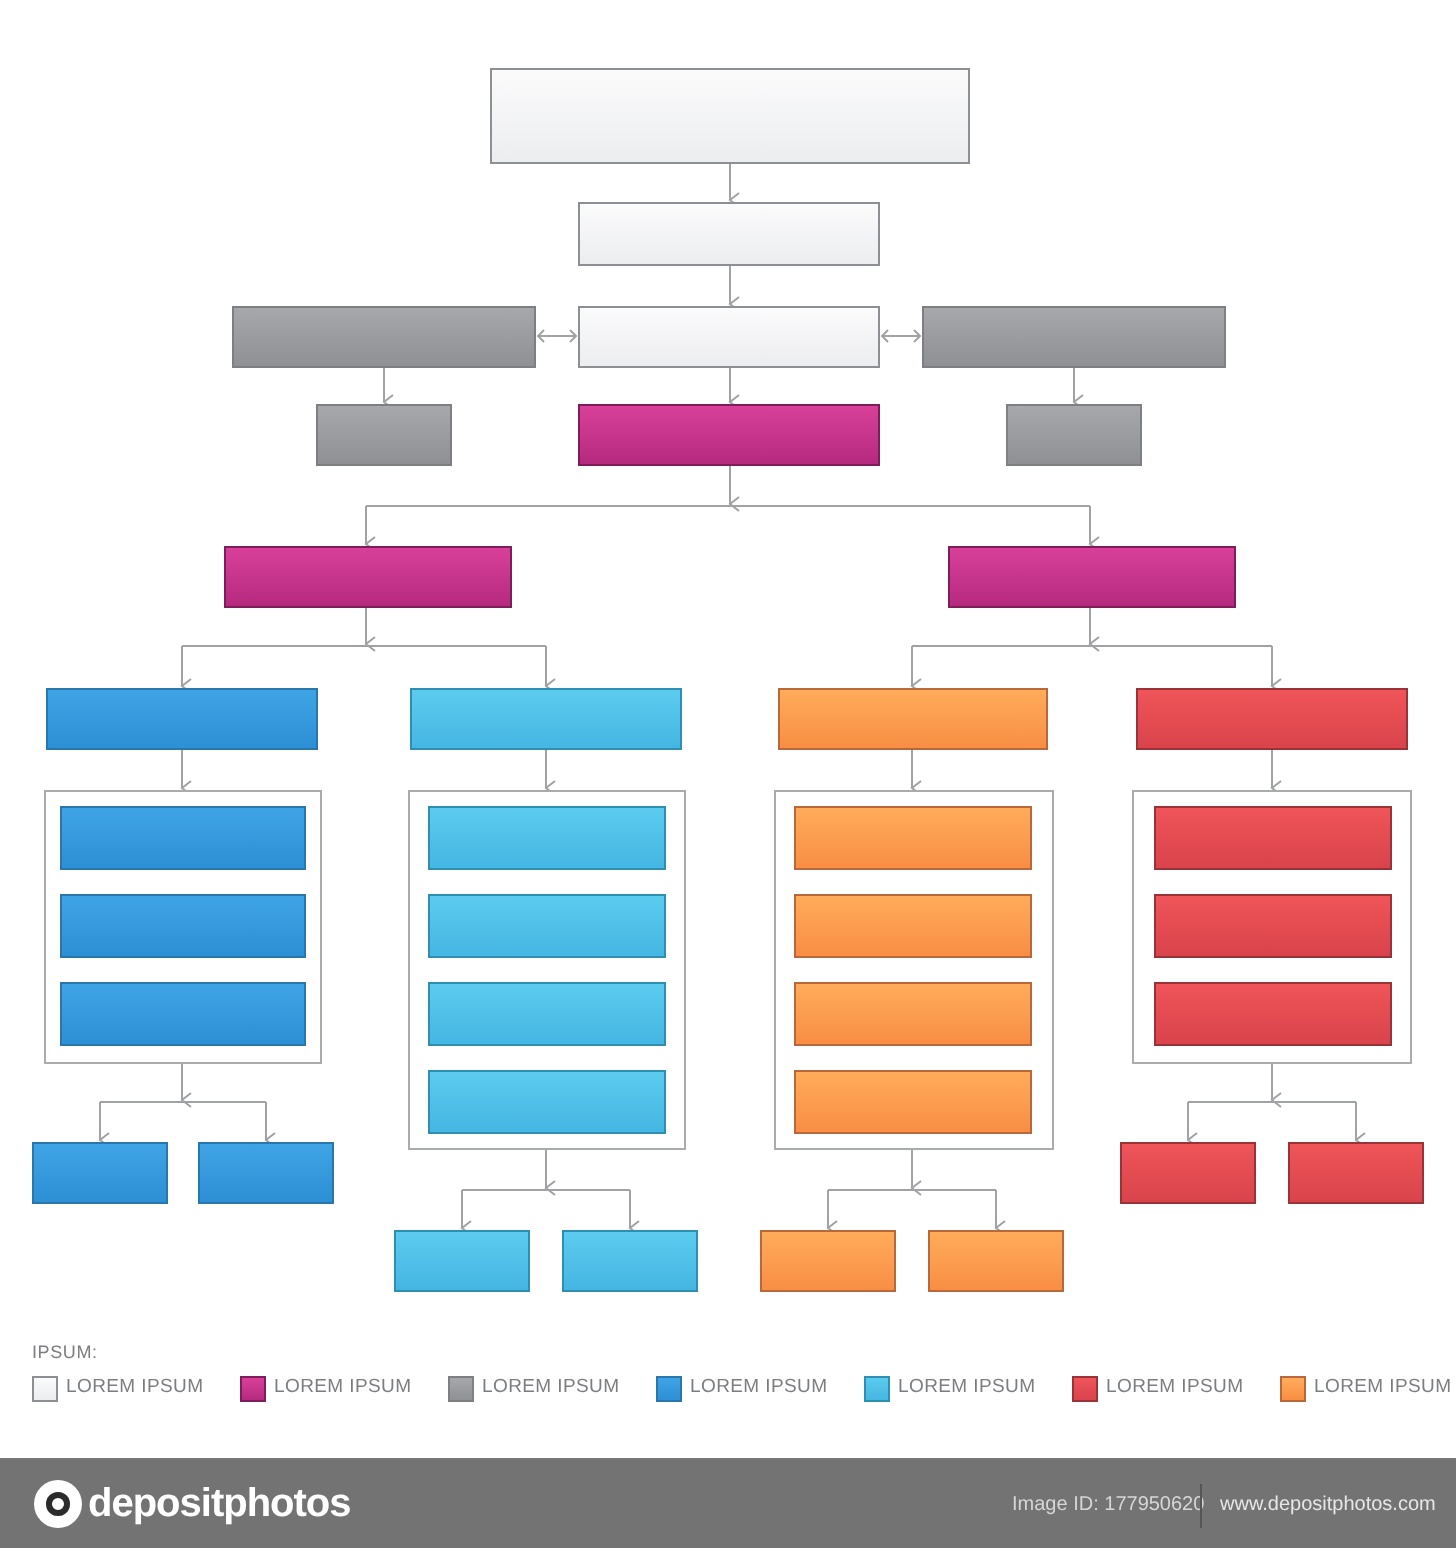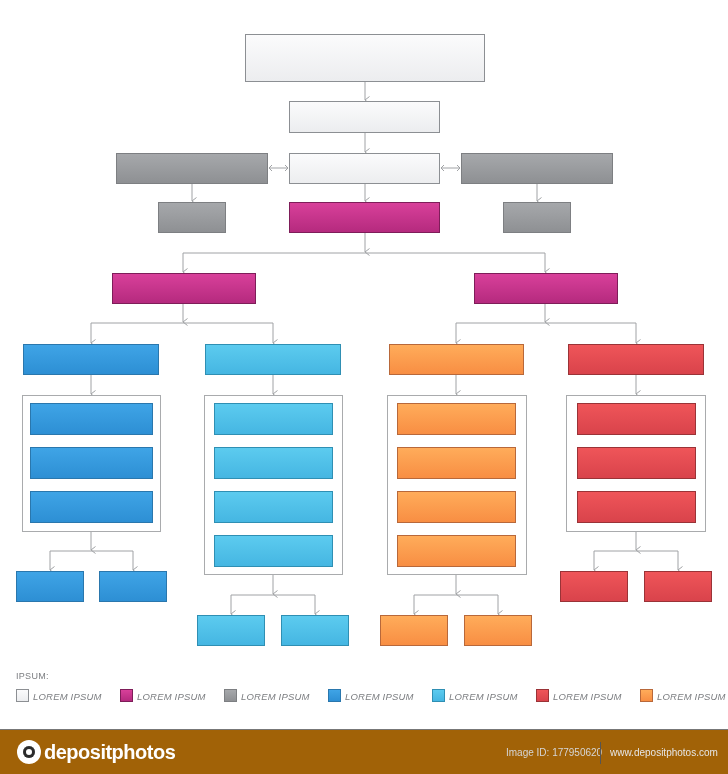--- a/index.html
+++ b/index.html
@@ -8,24 +8,24 @@
   .white { background:linear-gradient(#fbfbfc,#ecedef); border:1.5px solid #8c8f93; }
   .gray { background:linear-gradient(#a6a8ab,#8e9093); border:1px solid #7d7f82; }
   .magenta { background:linear-gradient(#d8409a,#b52a7e); border:1px solid #7e1d59; }
   .blue { background:linear-gradient(#3fa4e6,#2d8fd4); border:1px solid #2a77ad; }
   .cyan { background:linear-gradient(#5ccbef,#45b6e2); border:1px solid #2f8fb3; }
   .orange { background:linear-gradient(#ffac5a,#f88e43); border:1px solid #b8683a; }
   .red { background:linear-gradient(#ef5559,#d9434b); border:1px solid #9a3337; }
   .container { position:absolute; box-sizing:border-box; border:1px solid #a9abad; background:#fff; }
   svg.lines { position:absolute; left:0; top:0; }
   .legend-title { position:absolute; left:16px; top:671px; font-size:9px; color:#7b7d80; letter-spacing:0.3px; }
-  .legend-item { position:absolute; top:688px; height:14px; display:flex; align-items:flex-end;font-style:italic; }
+  .legend-item { position:absolute; top:688px; height:14px; display:flex; align-items:flex-start; }
   .legend-swatch { width:13px; height:13px; box-sizing:border-box; margin-right:4px; }
   .legend-label { font-size:9.5px; color:#7b7d80; letter-spacing:0.2px; }
-  .footer { position:absolute; left:0; top:729px; width:728px; height:45px; background:#a16207; border-top:1px solid #777; }
+  .footer { position:absolute; left:0; top:729px; width:728px; height:45px; background:#737373; border-top:1px solid #777; }
   .logo { position:absolute; left:17px; top:10px; display:flex; align-items:center; }
   .logo-mark { width:24px; height:24px; border-radius:50%; background:#fff; position:relative; margin-right:3px; }
   .logo-mark::after { content:""; position:absolute; left:6px; top:6px; width:12px; height:12px; border-radius:50%; background:#2b2b2b; box-shadow: inset 0 0 0 3px #2b2b2b, inset 0 0 0 6px #fff; }
   .logo-text { color:#fff; font-size:20px; font-weight:bold; letter-spacing:-0.5px; }
   .img-id { position:absolute; left:506px; top:17px; color:#d6d6d6; font-size:10px; }
   .sep { position:absolute; left:600px; top:12px; width:1px; height:22px; background:#555; }
   .site { position:absolute; left:610px; top:17px; color:#e6e6e6; font-size:10px; }
 </style>
 </head>
 <body>

